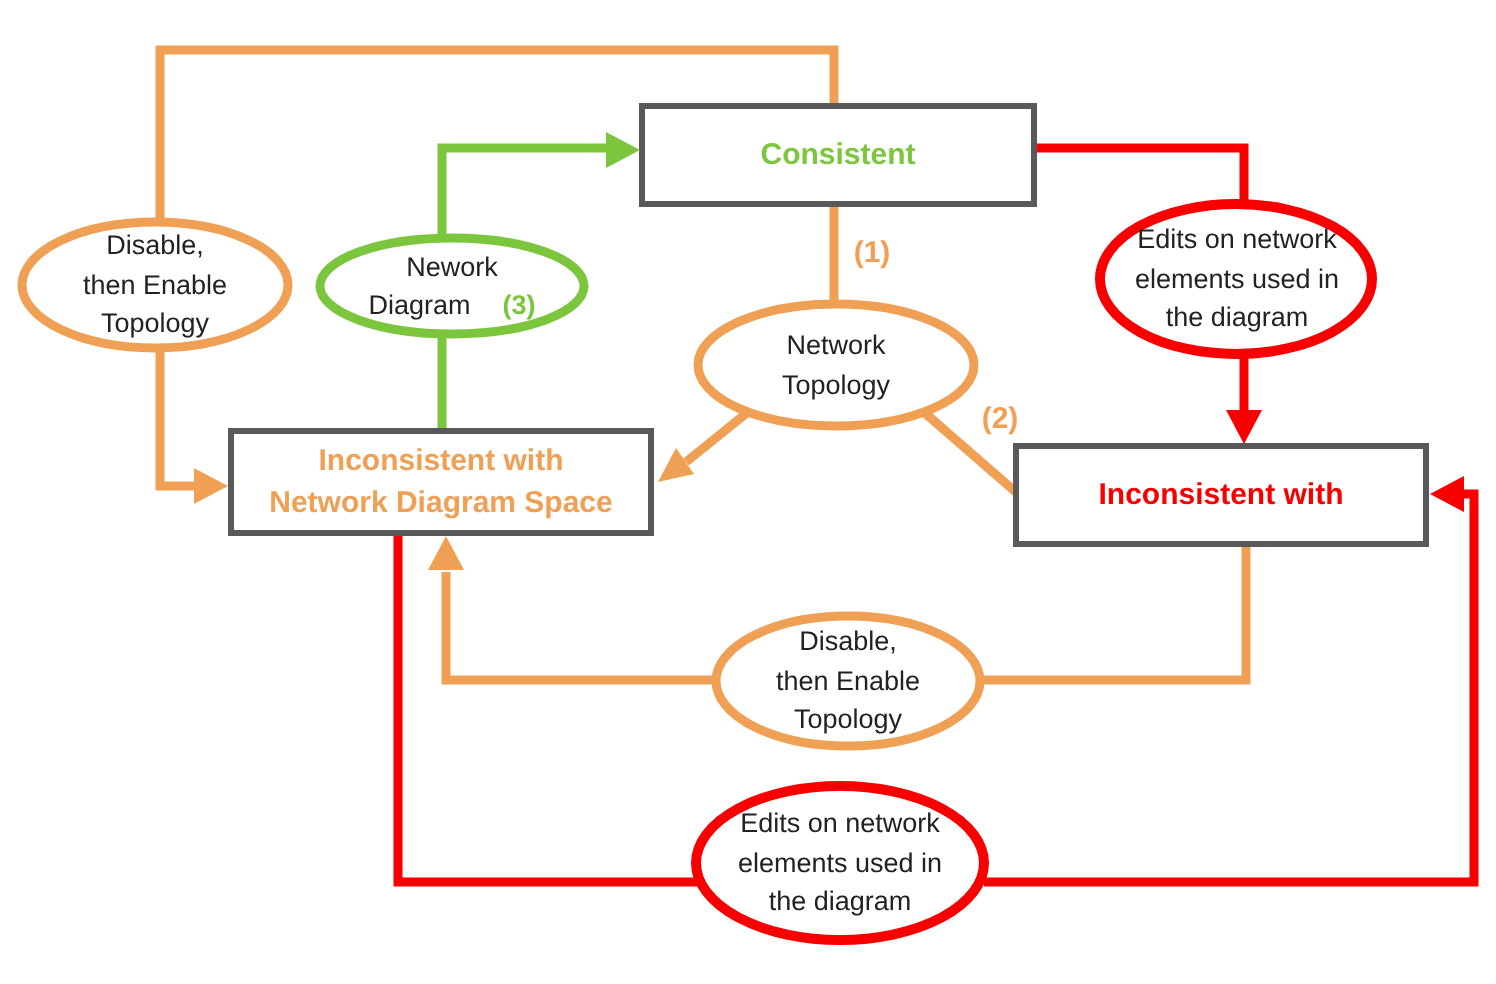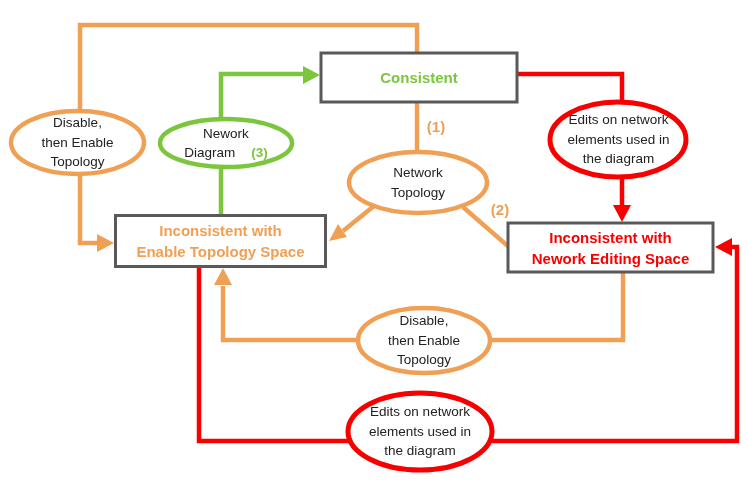--- a/index.html
+++ b/index.html
@@ -106,26 +106,25 @@
     <polygon class="ah red" points="622,222 613,205 631,205"></polygon>
     <polygon class="ah red" points="715,247 732,238 732,256"></polygon>
   </svg>
 
   <div class="lbl state c-green" style="left:321px; top:53px; width:196px; height:49px;">
     <div>Consistent</div>
   </div>
 
   <div class="lbl state c-orange" style="left:115px; top:215px; width:211px; height:51px;">
     <div>Inconsistent with</div>
-    <div>Enable Topology Space</div>
+    <div>Network Diagram Space</div>
   </div>
 
   <div class="lbl state c-red" style="left:508px; top:223px; width:205px; height:49px;">
     <div>Inconsistent with</div>
-    <div>Nework Editing Space</div>
   </div>
 
   <div class="lbl" style="left:11px; top:111px; width:133px; height:63px;">
     <div>Disable,</div>
     <div>then Enable</div>
     <div>Topology</div>
   </div>
 
   <div class="lbl" style="left:160px; top:119px; width:132px; height:48px;">
     <div>Nework</div>

